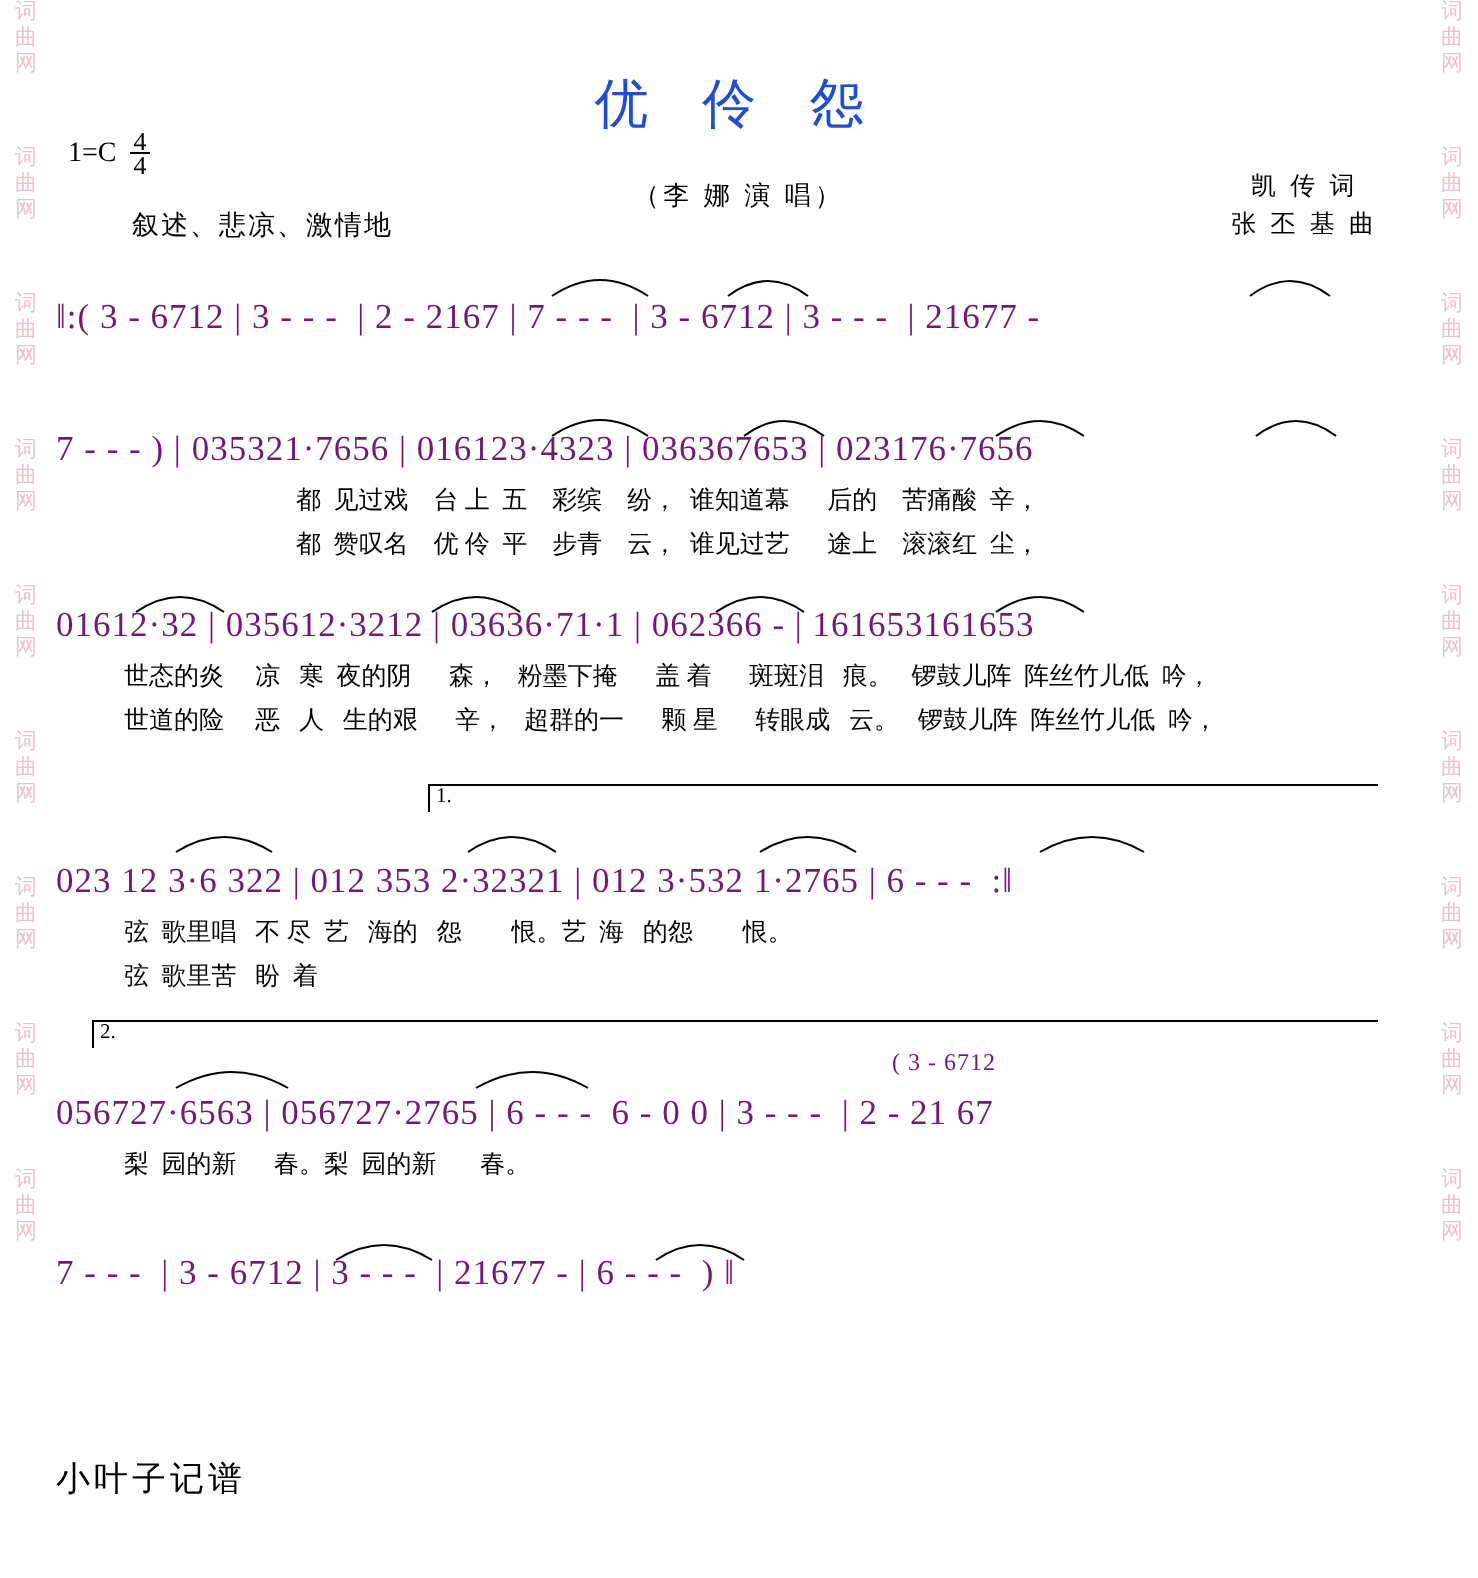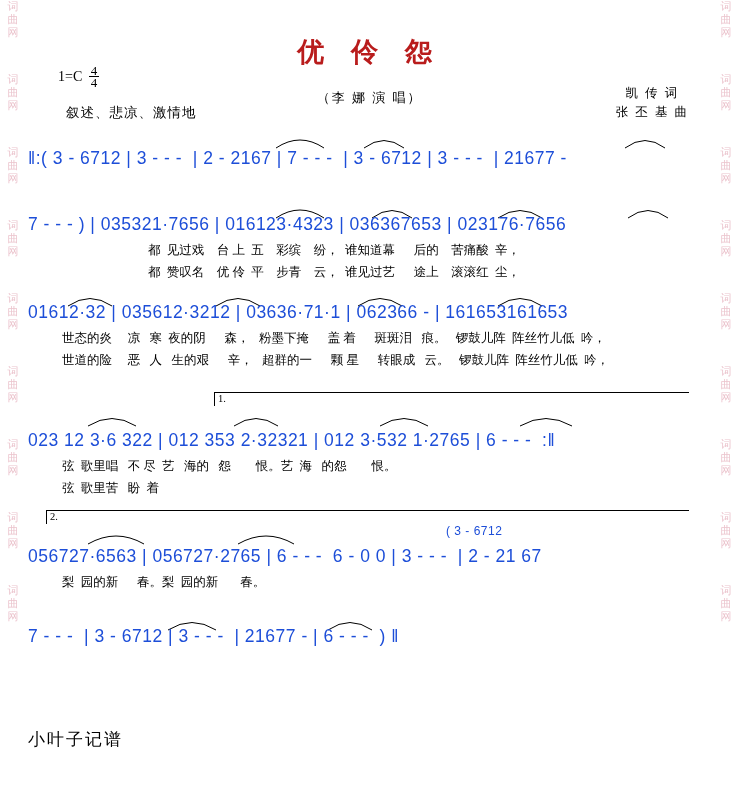--- a/index.html
+++ b/index.html
@@ -41,22 +41,22 @@
     width: 683px;
     height: 789px;
   }
 
   .title {
     text-align: center;
     font-size: 27px;
     letter-spacing: 10px;
     margin-top: 34px;
     font-family: "Liberation Serif", serif;
-    font-weight: bold;
-    color: #b91c1c;
+    font-weight: normal;
+    color: #1d4ed8;
   }
   .subtitle {
     text-align: center;
     font-size: 13.5px;
     margin-top: 10px;
     letter-spacing: 1px;
   }
   .singer {
     text-align: center;
     font-size: 13px;
@@ -67,21 +67,21 @@
     position: absolute;
     right: 22px;
     top: 84px;
     font-size: 12.5px;
     line-height: 19px;
     text-align: center;
     letter-spacing: 2px;
   }
   .keyline {
     position: absolute;
-    left: 30px;
+    left: 6px;
     top: 66px;
     font-size: 14px;
     font-family: "Liberation Serif", serif;
   }
   .keyline .frac {
     display: inline-block;
     vertical-align: middle;
     text-align: center;
     line-height: 11px;
     font-size: 13px;
@@ -103,25 +103,25 @@
   .system {
     position: absolute;
     left: 0;
     width: 683px;
   }
   .notes {
     position: absolute;
     left: 0;
     top: 0;
     width: 683px;
-    font-family: Liberation Sans, sans-serif;
+    font-family: Liberation Serif, serif;
     font-size: 17.5px;
     letter-spacing: 0.5px;
     white-space: pre;
-    color: #1d4ed8;
+    color: #701a75;
   }
   .lyr {
     position: absolute;
     left: 0;
     width: 683px;
     font-size: 12.5px;
     font-family: "Liberation Serif", serif;
     white-space: pre;
     color: #000;
     letter-spacing: 0;

